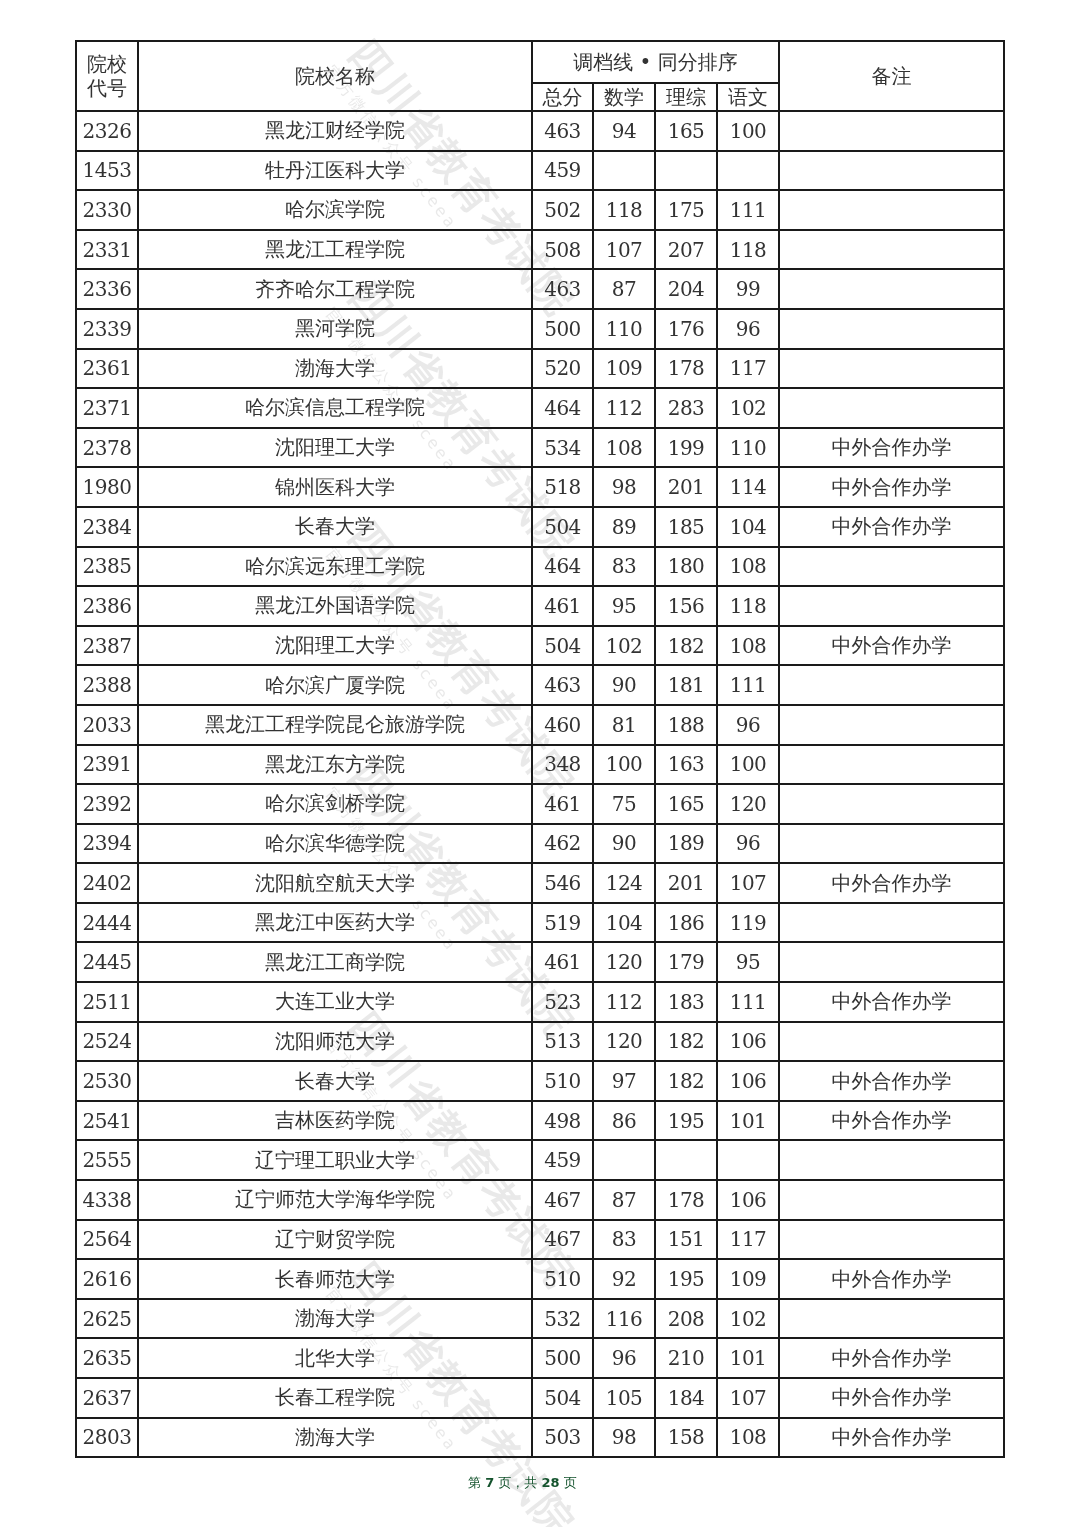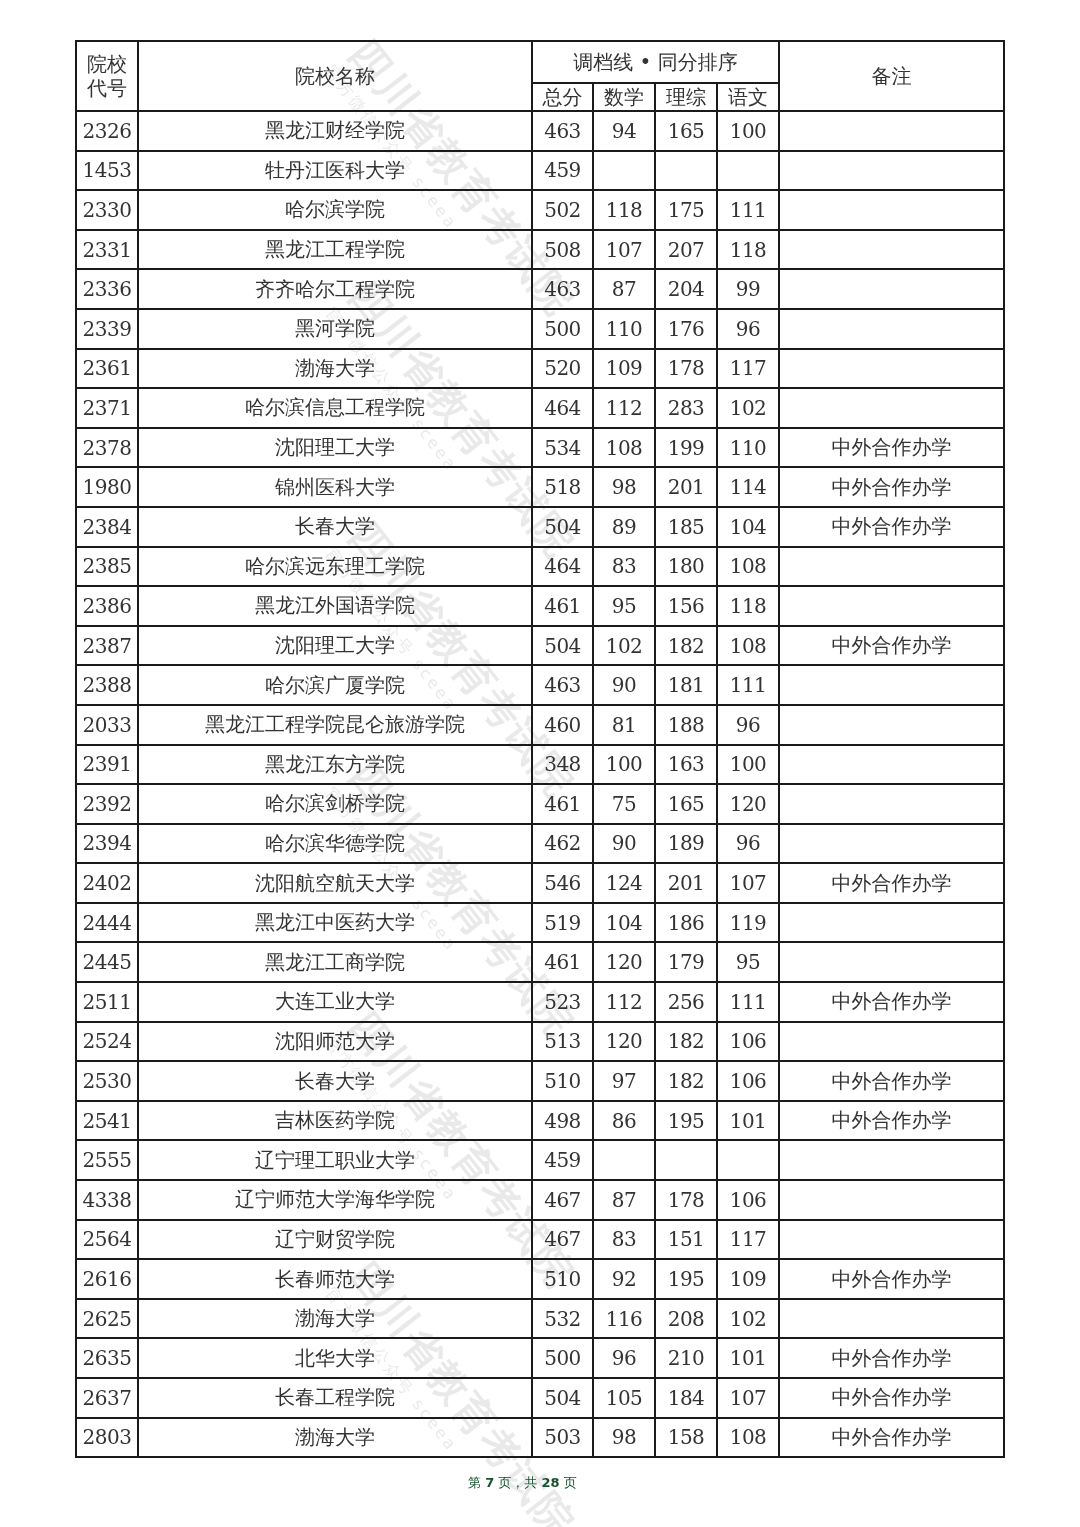--- a/index.html
+++ b/index.html
@@ -281,21 +281,21 @@
           <td class="num">120</td>
           <td class="num">179</td>
           <td class="num">95</td>
           <td></td>
         </tr>
         <tr>
           <td class="code">2511</td>
           <td>大连工业大学</td>
           <td class="num">523</td>
           <td class="num">112</td>
-          <td class="num">256</td>
+          <td class="num">183</td>
           <td class="num">111</td>
           <td>中外合作办学</td>
         </tr>
         <tr>
           <td class="code">2524</td>
           <td>沈阳师范大学</td>
           <td class="num">513</td>
           <td class="num">120</td>
           <td class="num">182</td>
           <td class="num">106</td>

